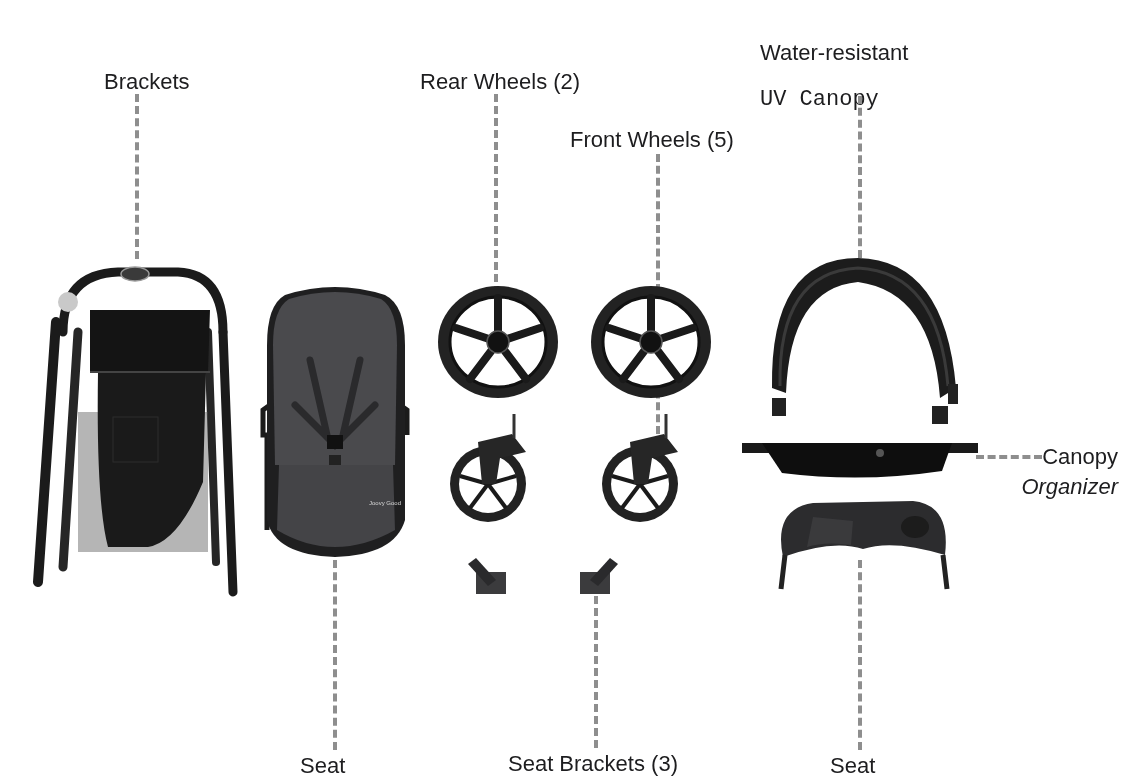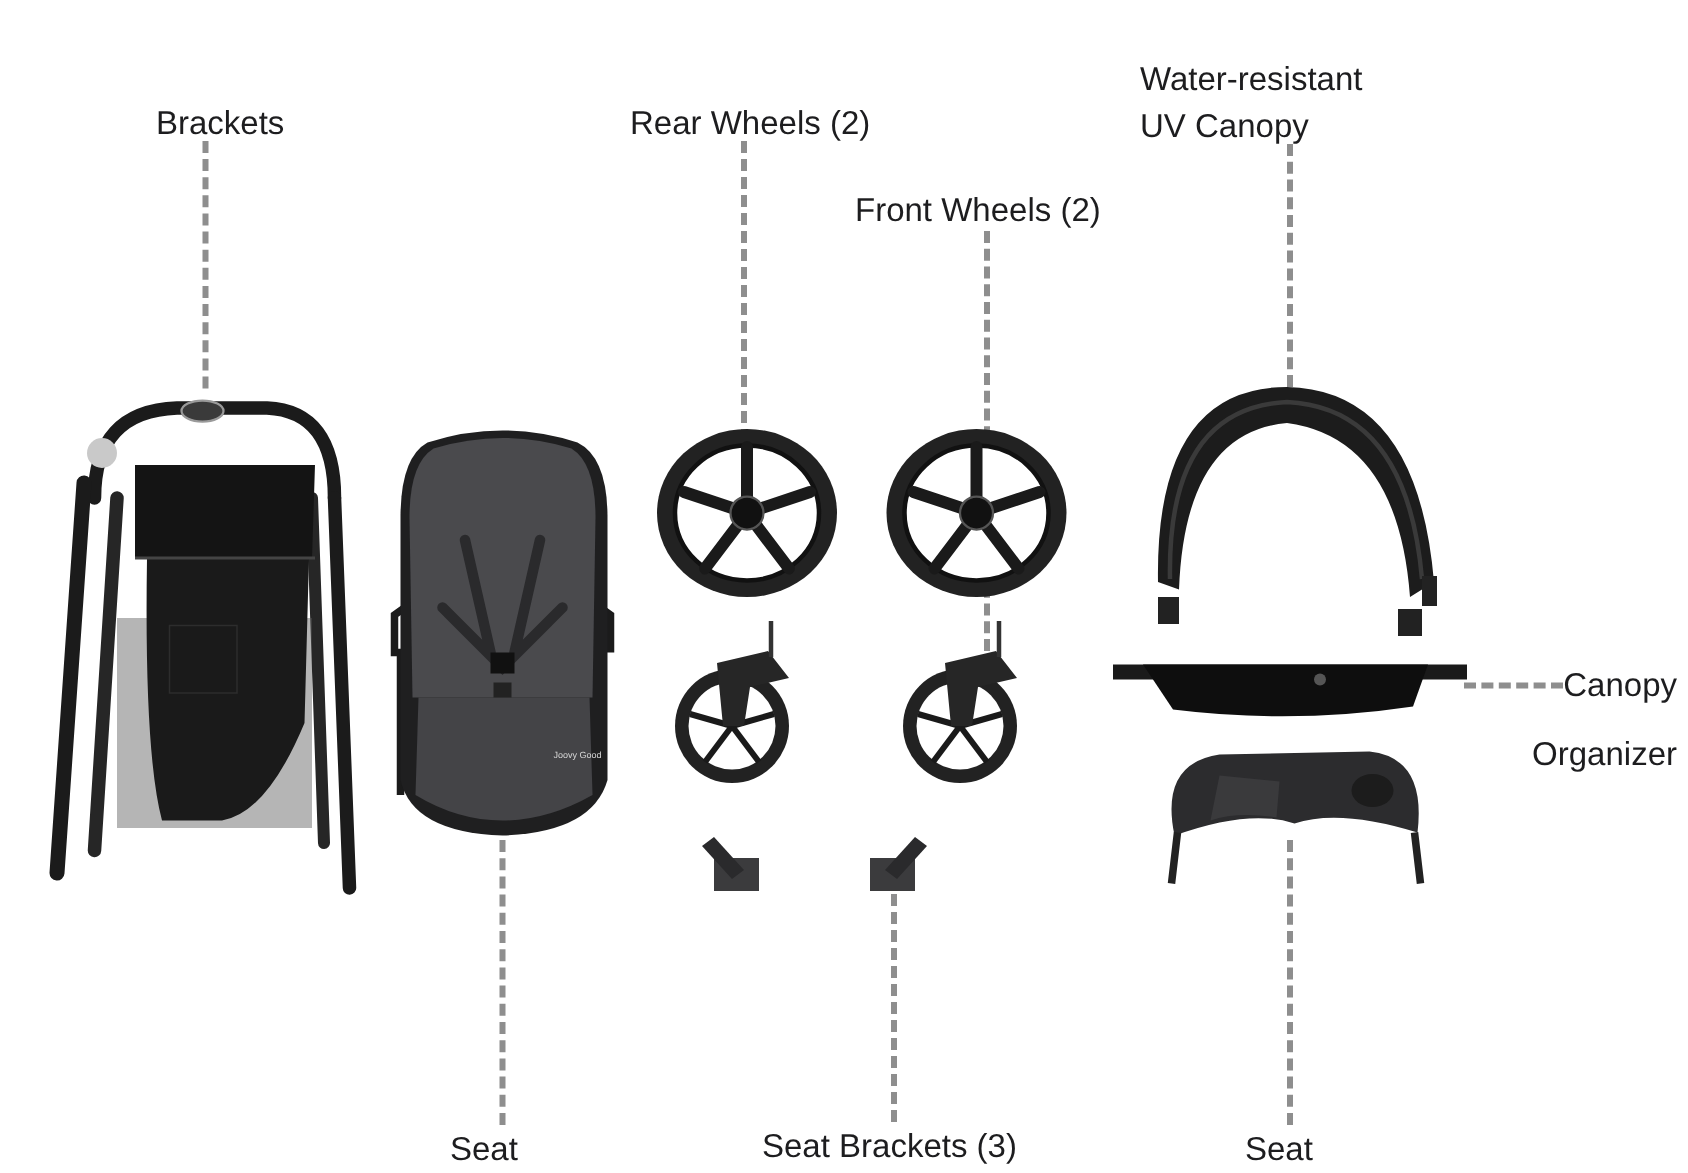--- a/index.html
+++ b/index.html
@@ -11,28 +11,28 @@
   .leader.v { width: 0; border-left: 4px dashed #8e8e8e; }
   .leader.h { height: 0; border-top: 4px dashed #8e8e8e; }
   .part { position: absolute; }
   .part svg { display: block; overflow: visible; }
 </style>
 </head>
 <body>
 
 <div class="label" style="left:104px; top:68px; width:88px;">Brackets</div>
 <div class="label" style="left:420px; top:68px; width:180px;">Rear Wheels (2)</div>
-<div class="label" style="left:570px; top:126px; width:186px;">Front Wheels (2)</div>
+<div class="label" style="left:570px; top:126px; width:186px;">Front Wheels (5)</div>
 <div class="label" style="left:760px; top:39px; width:190px;">
   <div>Water-resistant</div>
-  <div style="margin-top:4px;">UV Canopy</div>
+  <div style="margin-top:20px;font-family:Liberation Mono, monospace;">UV Canopy</div>
 </div>
 <div class="label right" style="left:1000px; top:443px; width:118px;">
   <div>Canopy</div>
-  <div style="margin-top:19px;">Organizer</div>
+  <div style="margin-top:3px;font-style:italic;">Organizer</div>
 </div>
 <div class="label" style="left:300px; top:752px; width:70px;">Seat</div>
 <div class="label" style="left:508px; top:750px; width:200px;">Seat Brackets (3)</div>
 <div class="label" style="left:830px; top:752px; width:66px;">Seat</div>
 
 <div class="leader v" style="left:135px; top:94px; height:165px;"></div>
 <div class="leader v" style="left:494px; top:94px; height:200px;"></div>
 <div class="leader v" style="left:656px; top:154px; height:280px;"></div>
 <div class="leader v" style="left:858px; top:96px; height:162px;"></div>
 <div class="leader h" style="left:976px; top:455px; width:66px;"></div>

